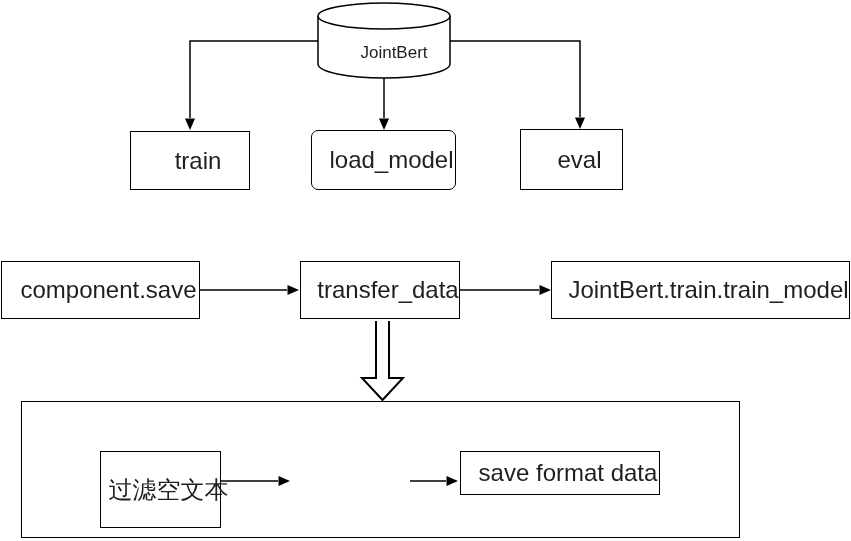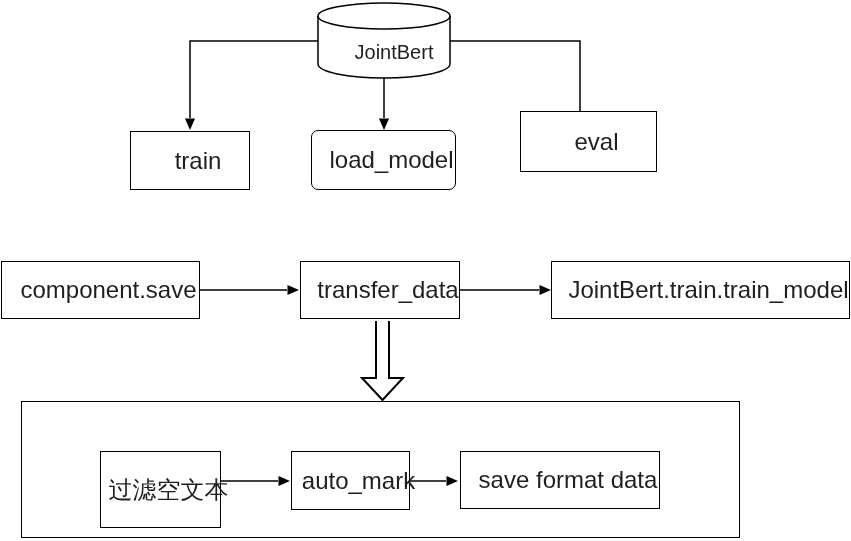--- a/index.html
+++ b/index.html
@@ -18,33 +18,33 @@
     color:#1f1f1f;
     white-space:nowrap;
     line-height:1;
     padding-left:16px;
   }
   .container-box{background:transparent;}
   .cyl-label{
     position:absolute;
     left:318px;top:39px;width:152px;height:26px;
     display:flex;align-items:center;justify-content:center;
-    font-size:20px;color:#1f1f1f;white-space:nowrap;line-height:1;
+    font-size:17px;color:#1f1f1f;white-space:nowrap;line-height:1;
   }
   
   .b-train   {left:130px;top:131px;width:120px;height:59px;}
   .b-load    {left:311px;top:130px;width:145px;height:60px;border-radius:7px;}
-  .b-eval    {left:520px;top:111px;width:137px;height:61px;text-align:center;}
+  .b-eval    {left:520px;top:129px;width:103px;height:61px;text-align:center;}
   .b-comp    {left:1px;  top:261px;width:199px;height:58px;}
   .b-transfer{left:300px;top:261px;width:160px;height:58px;}
   .b-joint   {left:551px;top:261px;width:299px;height:58px;}
   .b-containr{left:21px; top:401px;width:719px;height:137px;}
   .b-filter  {left:100px;top:451px;width:121px;height:77px;}
   .b-auto    {left:291px;top:451px;width:119px;height:59px;}
-  .b-save    {left:460px;top:451px;width:200px;height:58px;}
+  .b-save    {left:460px;top:451px;width:200px;height:44px;}
 </style>
 </head>
 <body>
 
 <div class="canvas">
 
   <svg class="connector-layer" width="851" height="541" viewBox="0 0 851 541">
 
     <path d="M318,41 H190 V118" fill="none" stroke="#000000" stroke-width="1.5"></path>
     <path d="M190,130 L185,118.5 L195,118.5 Z" fill="#000000" stroke="none"></path>
@@ -78,16 +78,15 @@
   <div class="box b-train">train</div>
   <div class="box b-load">load_model</div>
   <div class="box b-eval">eval</div>
 
   <div class="box b-comp">component.save</div>
   <div class="box b-joint">JointBert.train.train_model</div>
   <div class="box b-transfer">transfer_data</div>
 
   <div class="box container-box b-containr"></div>
   <div class="box b-filter">过滤空文本</div>
-  <div class="box b-auto">auto_mark</div>
   <div class="box b-save">save format data</div>
 
 </div>
 
 </body></html>

